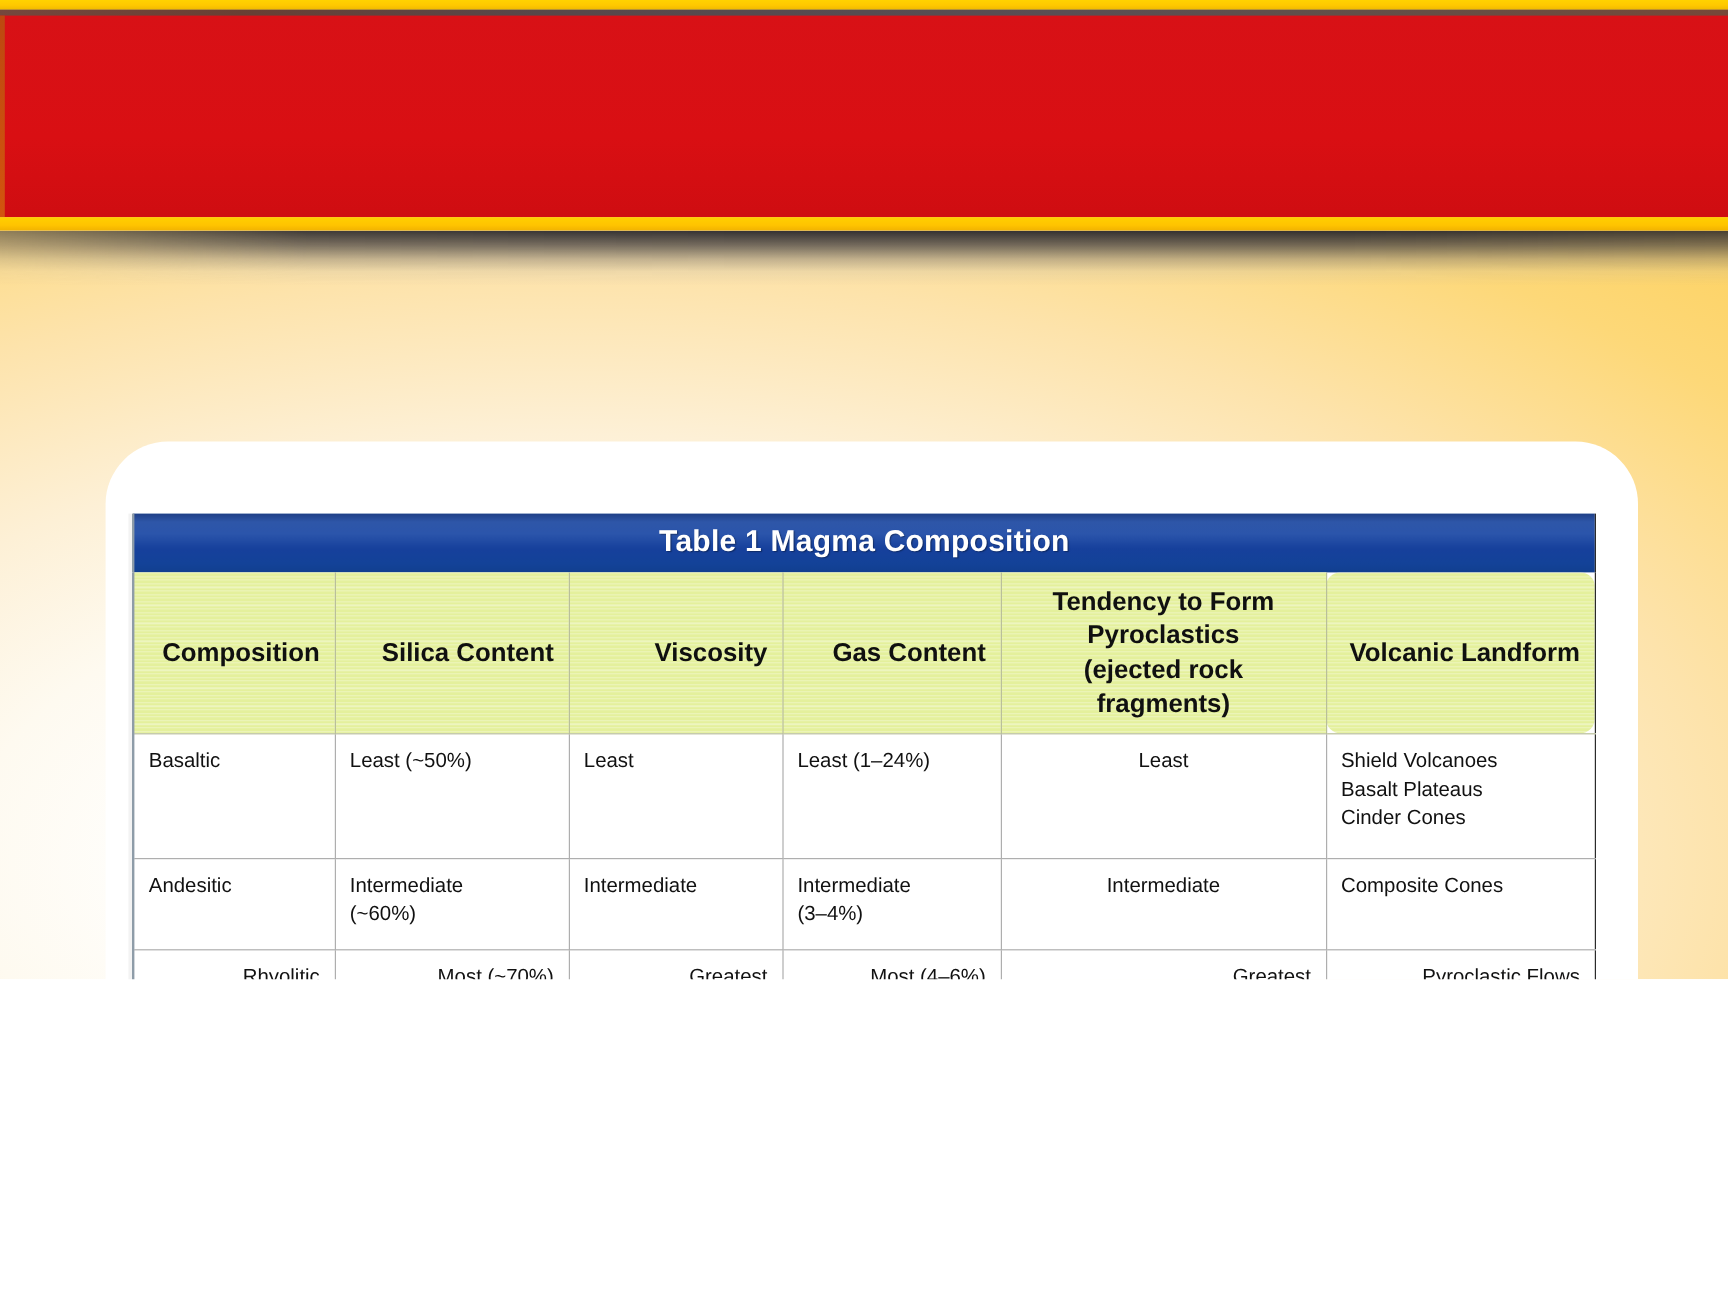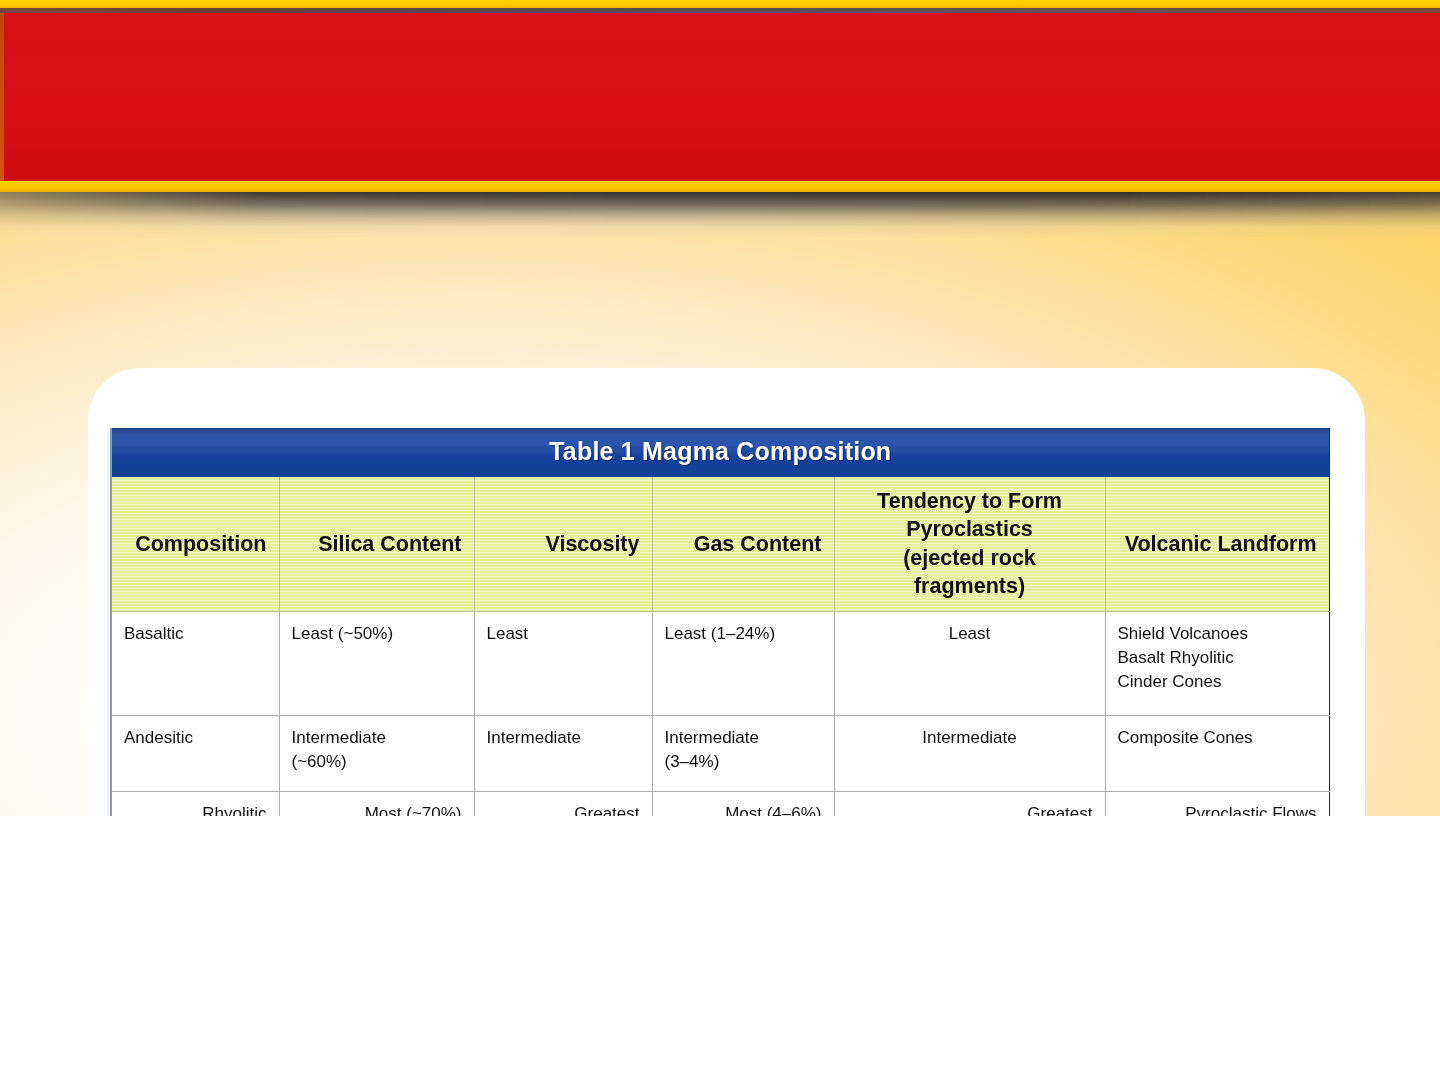--- a/index.html
+++ b/index.html
@@ -178,20 +178,21 @@
     box-sizing: border-box;
   }
   .magma thead.col-heads th.left-al {
     text-align: right;
   }
   .magma thead.col-heads th.center-al {
     text-align: center;
   }
   .magma thead.col-heads th:last-child {
     border-right: none;
+    border-radius: 12px;
   }
 
   .magma tbody td {
     font-family: "Liberation Sans", sans-serif;
     font-size: 17px;
     color: #111111;
     line-height: 1.42;
     vertical-align: top;
     padding: 10px 12px 12px 12px;
     border-right: 1px solid #aeaeae;
@@ -262,21 +263,21 @@
 
       <tbody>
         <tr class="r-basaltic">
           <td>Basaltic</td>
           <td>Least (~50%)</td>
           <td>Least</td>
           <td>Least (1–24%)</td>
           <td class="center-al">Least</td>
           <td>
             <span class="cell-line">Shield Volcanoes</span>
-            <span class="cell-line">Basalt Rhyolitic</span>
+            <span class="cell-line">Basalt Plateaus</span>
             <span class="cell-line">Cinder Cones</span>
           </td>
         </tr>
 
         <tr class="r-andesitic">
           <td>Andesitic</td>
           <td>
             <span class="cell-line">Intermediate</span>
             <span class="cell-line">(~60%)</span>
           </td>

